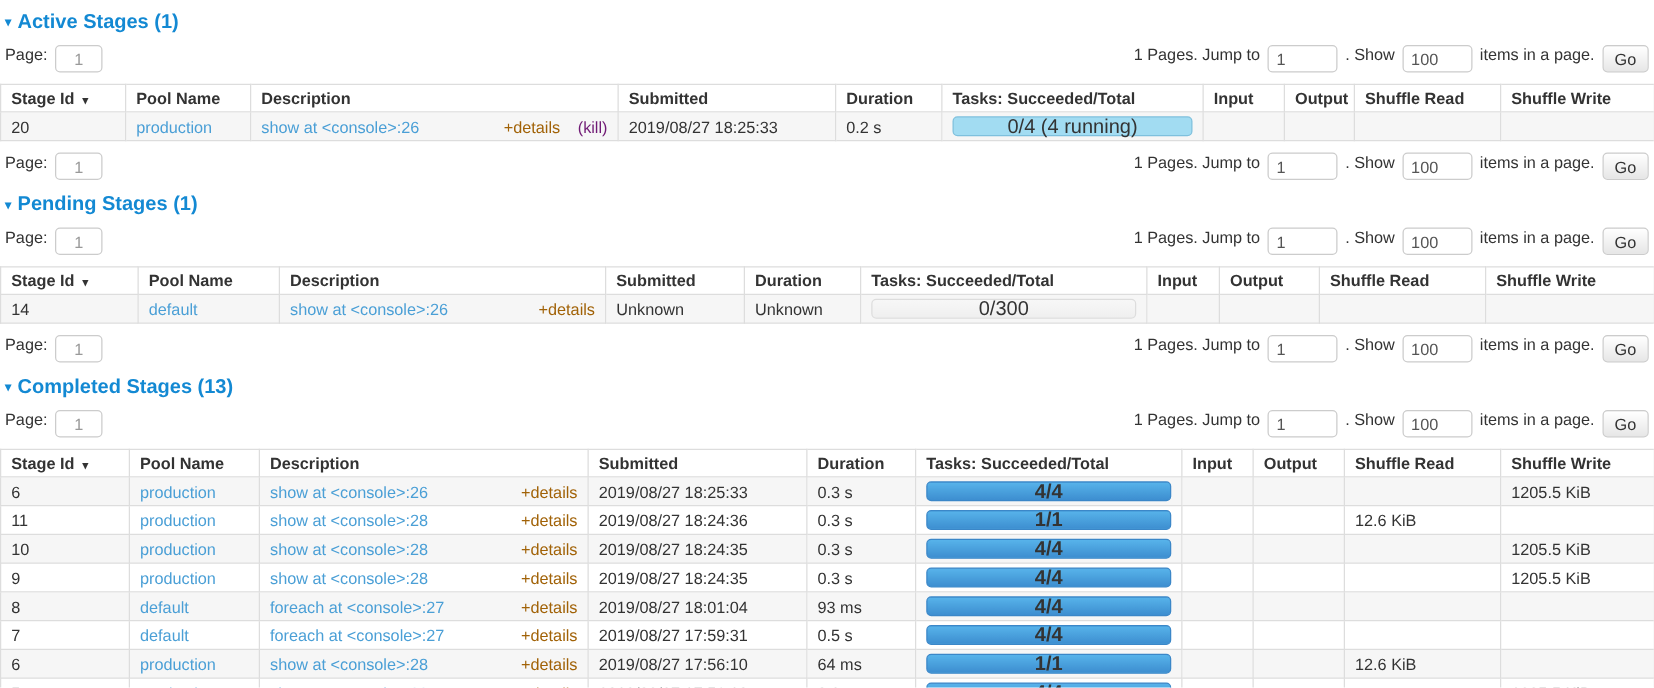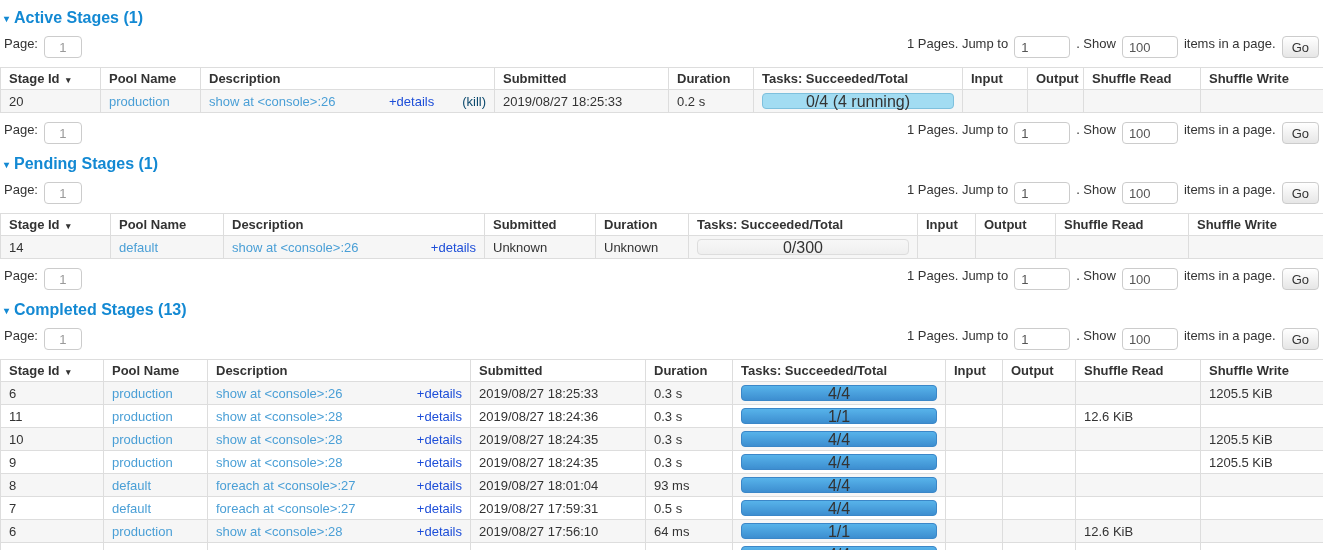--- a/index.html
+++ b/index.html
@@ -39,30 +39,31 @@
   }
   table.stages th, table.stages td {
     border:1px solid #ddd; padding:3px 8px; height:22px;
     text-align:left; overflow:hidden; white-space:nowrap;
   }
   table.stages th { font-weight:bold; color:#333; background:#fff; cursor:pointer; }
   table.stages tbody tr:nth-child(odd) { background:#f6f6f6; }
   table.stages a { color:#4a9fd6; text-decoration:none; cursor:pointer; }
   .desc-flex { display:flex; align-items:center; }
   .desc-flex .spacer { flex:1; }
-  .details-link { color:#1d4ed8; cursor:pointer; margin-left:10px; }
-  .kill-link { color:#0c4a6e; cursor:pointer; margin-left:28px; }
+  .details-link { color:#a16207; cursor:pointer; margin-left:10px; }
+  .kill-link { color:#701a75; cursor:pointer; margin-left:14px; }
   .sort-arrow { font-size:9px; margin-left:4px; }
   .progress {
     height:16px; border-radius:4px; position:relative;
     font-size:16px; line-height:15px; text-align:center; color:#333;
   }
   .progress.done {
     background:linear-gradient(to bottom,#57b3ea,#3d8ed0);
     border:1px solid #3b87c8;
+    font-weight:bold;
   }
   .progress.running {
     background:#a2dcf2;
     border:1px solid #7ec0dd;
   }
   .progress.empty {
     background:linear-gradient(to bottom,#f7f7f7,#efefef);
     border:1px solid #ddd;
   }
 </style>

